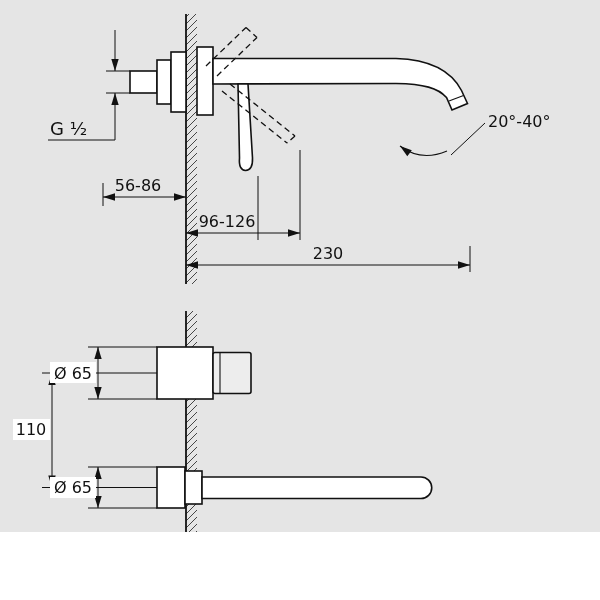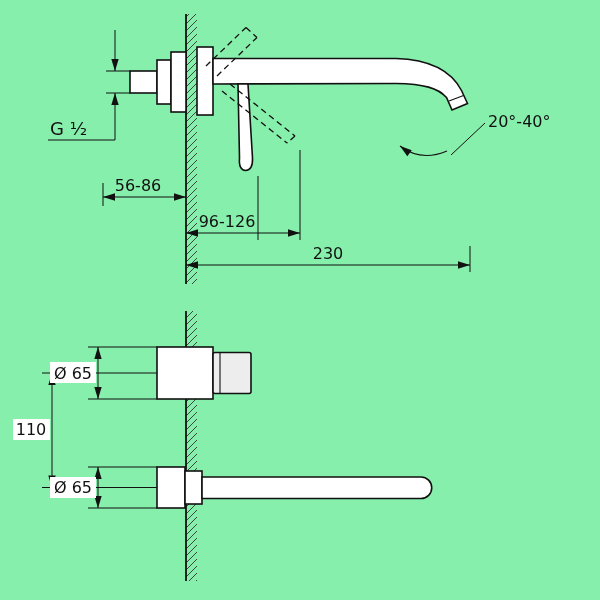--- a/index.html
+++ b/index.html
@@ -3,22 +3,22 @@
 <meta charset="utf-8">
 <style>
   html, body {
     margin: 0;
     padding: 0;
     background: #ffffff;
   }
   .canvas {
     position: relative;
     width: 600px;
-    height: 600px;
-    background: #86efac;
+    height: 532px;
+    background: #e5e5e5;
     overflow: hidden;
   }
   svg { display: block; }
   .fixture { fill: #ffffff; stroke: #111111; stroke-width: 1.6; }
   .fixture-shaded { fill: #ededed; stroke: #111111; stroke-width: 1.6; }
   .dimline { stroke: #111111; stroke-width: 1; fill: none; }
   .extline { stroke: #111111; stroke-width: 1; fill: none; }
   .wall { stroke: #111111; stroke-width: 1.8; fill: none; }
   .detail { stroke: #111111; stroke-width: 1.1; fill: none; }
   .dashed { stroke: #111111; stroke-width: 1.3; fill: none; stroke-dasharray: 6 4; }

